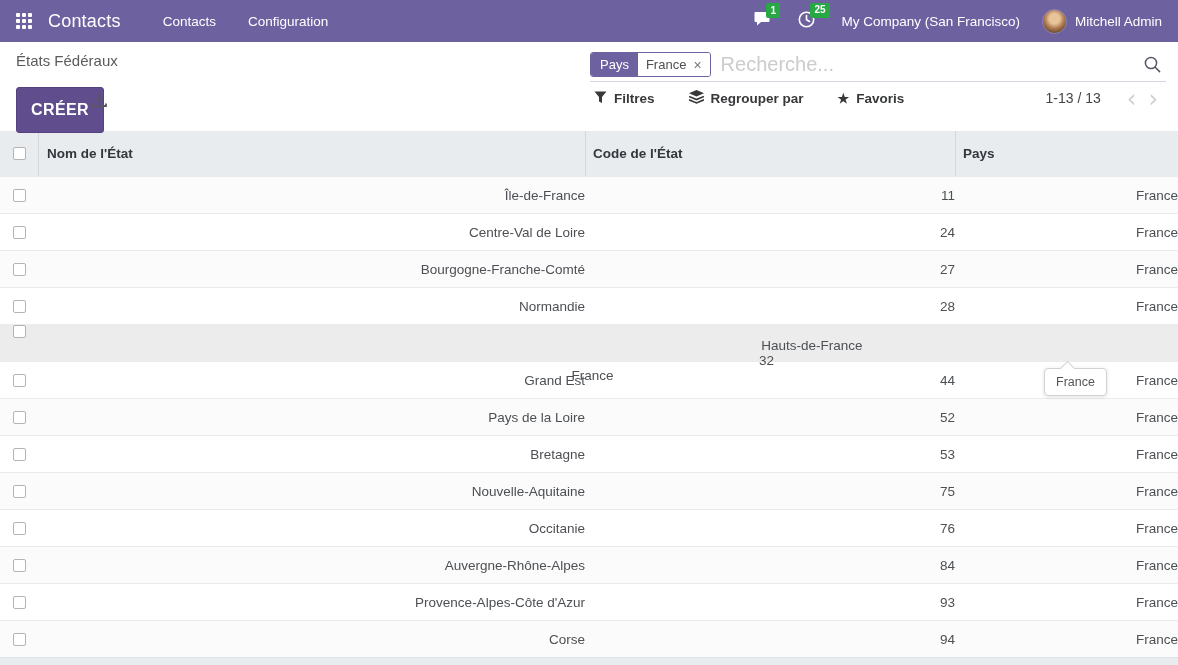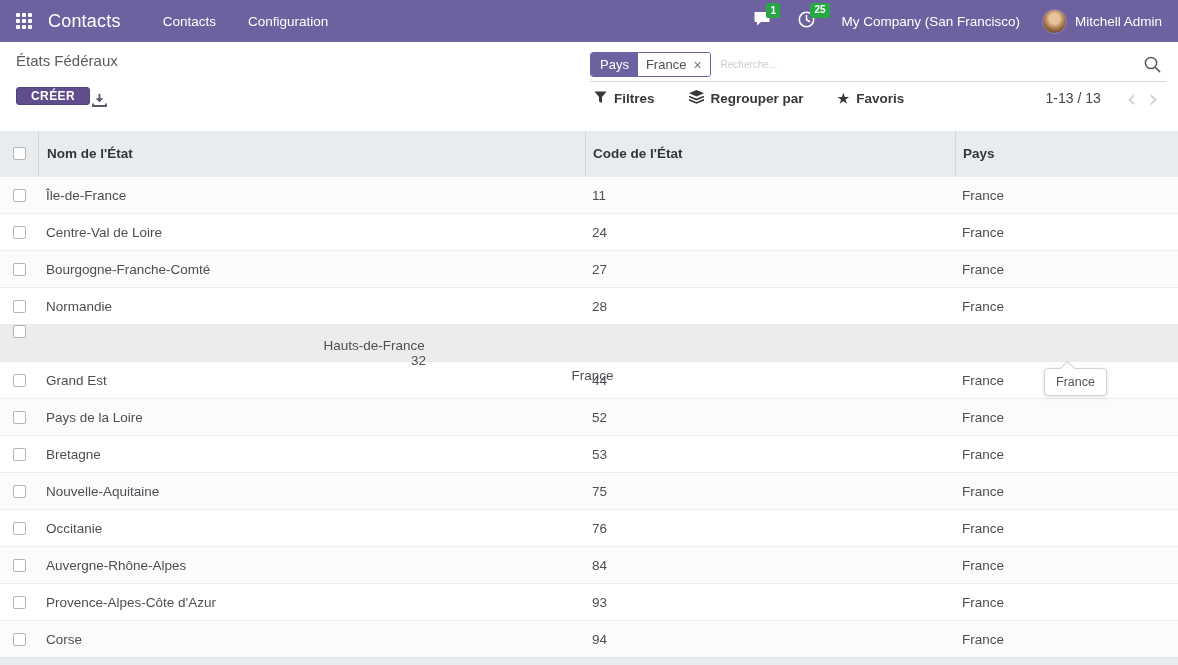--- a/index.html
+++ b/index.html
@@ -24,39 +24,39 @@
   .user-name { font-size:13.5px; }
 
   
   .control-panel { position:relative; height:89px; background:#fff; }
   .page-title { position:absolute; left:16px; top:10px; font-size:15px; color:#5c5b5b; }
   .search-area { position:absolute; left:590px; top:6px; width:576px; height:34px; border-bottom:1px solid #d9d6e2; display:flex; align-items:center; }
   .facet { display:flex; align-items:stretch; border:1px solid #6d61a0; border-radius:3px; overflow:hidden; height:25px; }
   .facet-label { background:#6d61a0; color:#fff; font-size:13px; padding:4px 9px; display:flex; align-items:center; }
   .facet-value { background:#fff; color:#4c4f53; font-size:13px; padding:4px 8px; display:flex; align-items:center; gap:7px; }
   .facet-close { color:#777; font-size:14px; cursor:pointer; line-height:1; }
-  .search-input { flex:1; border:0; outline:none; font-size:10px; color:#4c4f53; padding:0 10px; font-family:"Liberation Sans",sans-serif; background:transparent; }
+  .search-input { flex:1; border:0; outline:none; font-size:20px; color:#4c4f53; padding:0 10px; font-family:"Liberation Sans",sans-serif; background:transparent; }
   .search-input::placeholder { color:#ccc; }
   .search-glass { margin-right:4px; cursor:pointer; display:flex; }
 
-  .create-btn { position:absolute; left:16px; top:45px; height:18px; background:#604d8d; border:1px solid #54437e; color:#fff;
-                font-size:12px; font-weight:700; letter-spacing:.4px; padding:0 14px; border-radius:3px; cursor:pointer; font-family:"Liberation Sans",sans-serif; }
+  .create-btn { position:absolute; left:16px; top:45px; height:46px; background:#604d8d; border:1px solid #54437e; color:#fff;
+                font-size:16px; font-weight:700; letter-spacing:.4px; padding:0 14px; border-radius:3px; cursor:pointer; font-family:"Liberation Sans",sans-serif; }
   .export-btn { position:absolute; left:92px; top:51px; cursor:pointer; display:flex; }
 
   .cp-buttons { position:absolute; left:594px; top:48px; display:flex; gap:34px; align-items:center; }
   .cp-btn { display:flex; align-items:center; gap:7px; font-size:13.5px; font-weight:700; color:#37383a; cursor:pointer; }
   .star-glyph { font-size:13px; color:#37383a; line-height:1; }
 
   .pager { position:absolute; right:14px; top:48px; display:flex; align-items:flex-start; }
   .pager-range { font-size:14px; color:#444; margin-right:20px; }
   .pager-prev,.pager-next { font-size:24px; color:#ccd0d4; cursor:pointer; line-height:18px; padding:0 6px; font-family:"DejaVu Sans",sans-serif; }
 
   
   .list { width:1178px; }
-  .lrow { display:flex; height:37px; align-items:center; border-top:1px solid #ebebeb; background:#fff; font-size:13.5px; cursor:pointer; }
+  .lrow { display:flex; height:37px; align-items:center; border-top:1px solid #ebebeb; background:#fff; font-size:13.5px; cursor:pointer;text-align:right; }
   .lrow:nth-child(even) { background:#fbfbfb; }
   .lrow.hovered { background:#ececec;flex-direction:column; }
   .lheader { display:flex; height:45px; align-items:center; background:#e9ecef; font-size:13.5px; font-weight:700; color:#32373c; }
   .cell-check { width:38px; display:flex; justify-content:center; align-items:center; align-self:stretch; }
   .lheader .hcell { border-left:1px solid #d4d7db; align-self:stretch; display:flex; align-items:center; }
   .cell-name { width:547px; padding-left:8px; }
   .cell-code { width:370px; padding-left:7px; }
   .cell-pays { flex:1; padding-left:7px; }
   .checkbox { width:13px; height:13px; border:1px solid #b4b4b4; border-radius:2px; background:#fff; cursor:pointer; }
   .list-footer { height:8px; background:#e9ecef; border-top:1px solid #dee2e6; }

